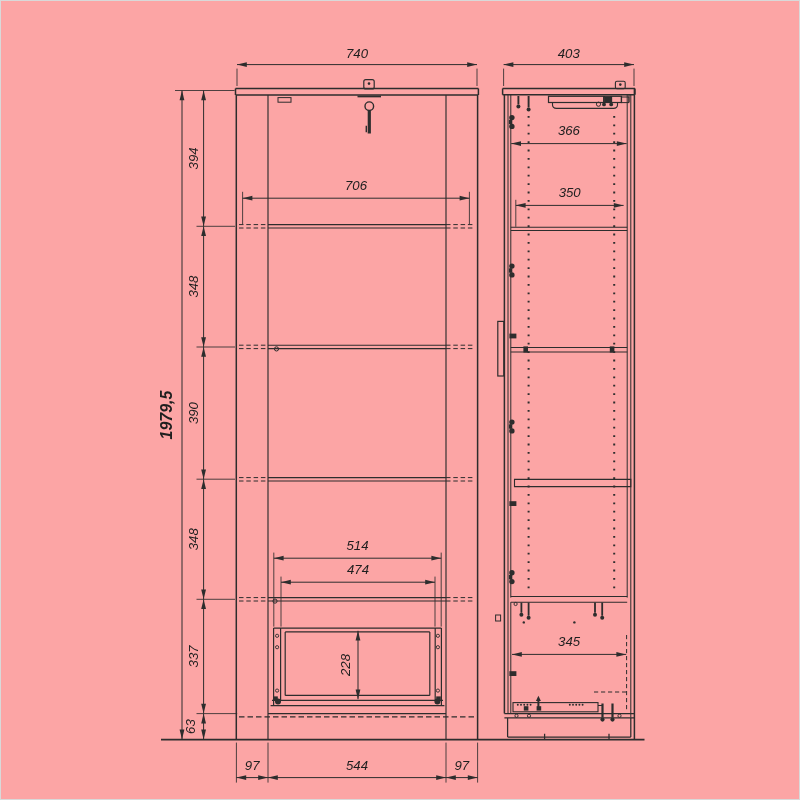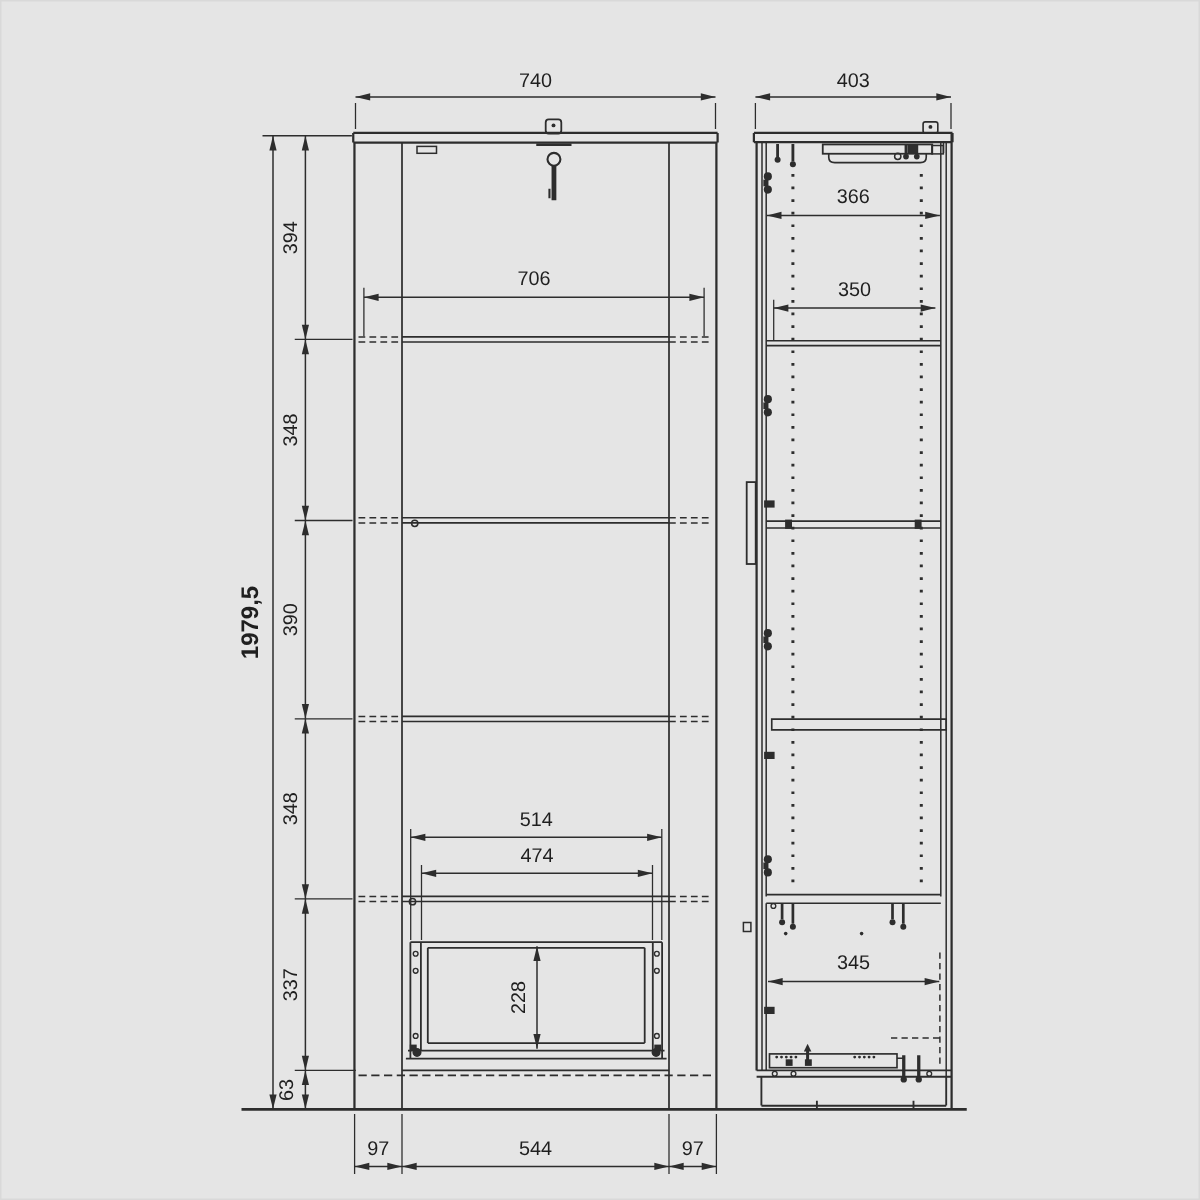--- a/index.html
+++ b/index.html
@@ -1,18 +1,18 @@
 <!DOCTYPE html>
 <html><head>
 <meta charset="utf-8">
 <style>
   html,body{margin:0;padding:0;background:#fff;}
-  .canvas{width:800px;height:800px;position:relative;background:#e5e5e5;
+  .canvas{width:800px;height:800px;position:relative;background:#fca5a5;
           border:1px solid #d9d9d9;box-sizing:border-box;
-          font-family:"Liberation Sans", sans-serif;}
+          font-family:"Liberation Sans", sans-serif;font-style:italic;}
   svg{display:block;}
   .obj path, .obj rect, .obj circle{stroke:#2d2d2d;fill:none;}
   .obj .fill, .obj circle.fill, .obj rect.fill, .obj path.fill{fill:#2d2d2d;stroke:none;}
   .dim path{stroke:#2d2d2d;fill:none;}
   .dim text{font-family:"Liberation Sans", sans-serif;fill:#1f1f1f;font-size:13.2px;}
   .dim text.big{font-size:16px;font-weight:bold;}
 </style>
 </head>
 <body>
 

